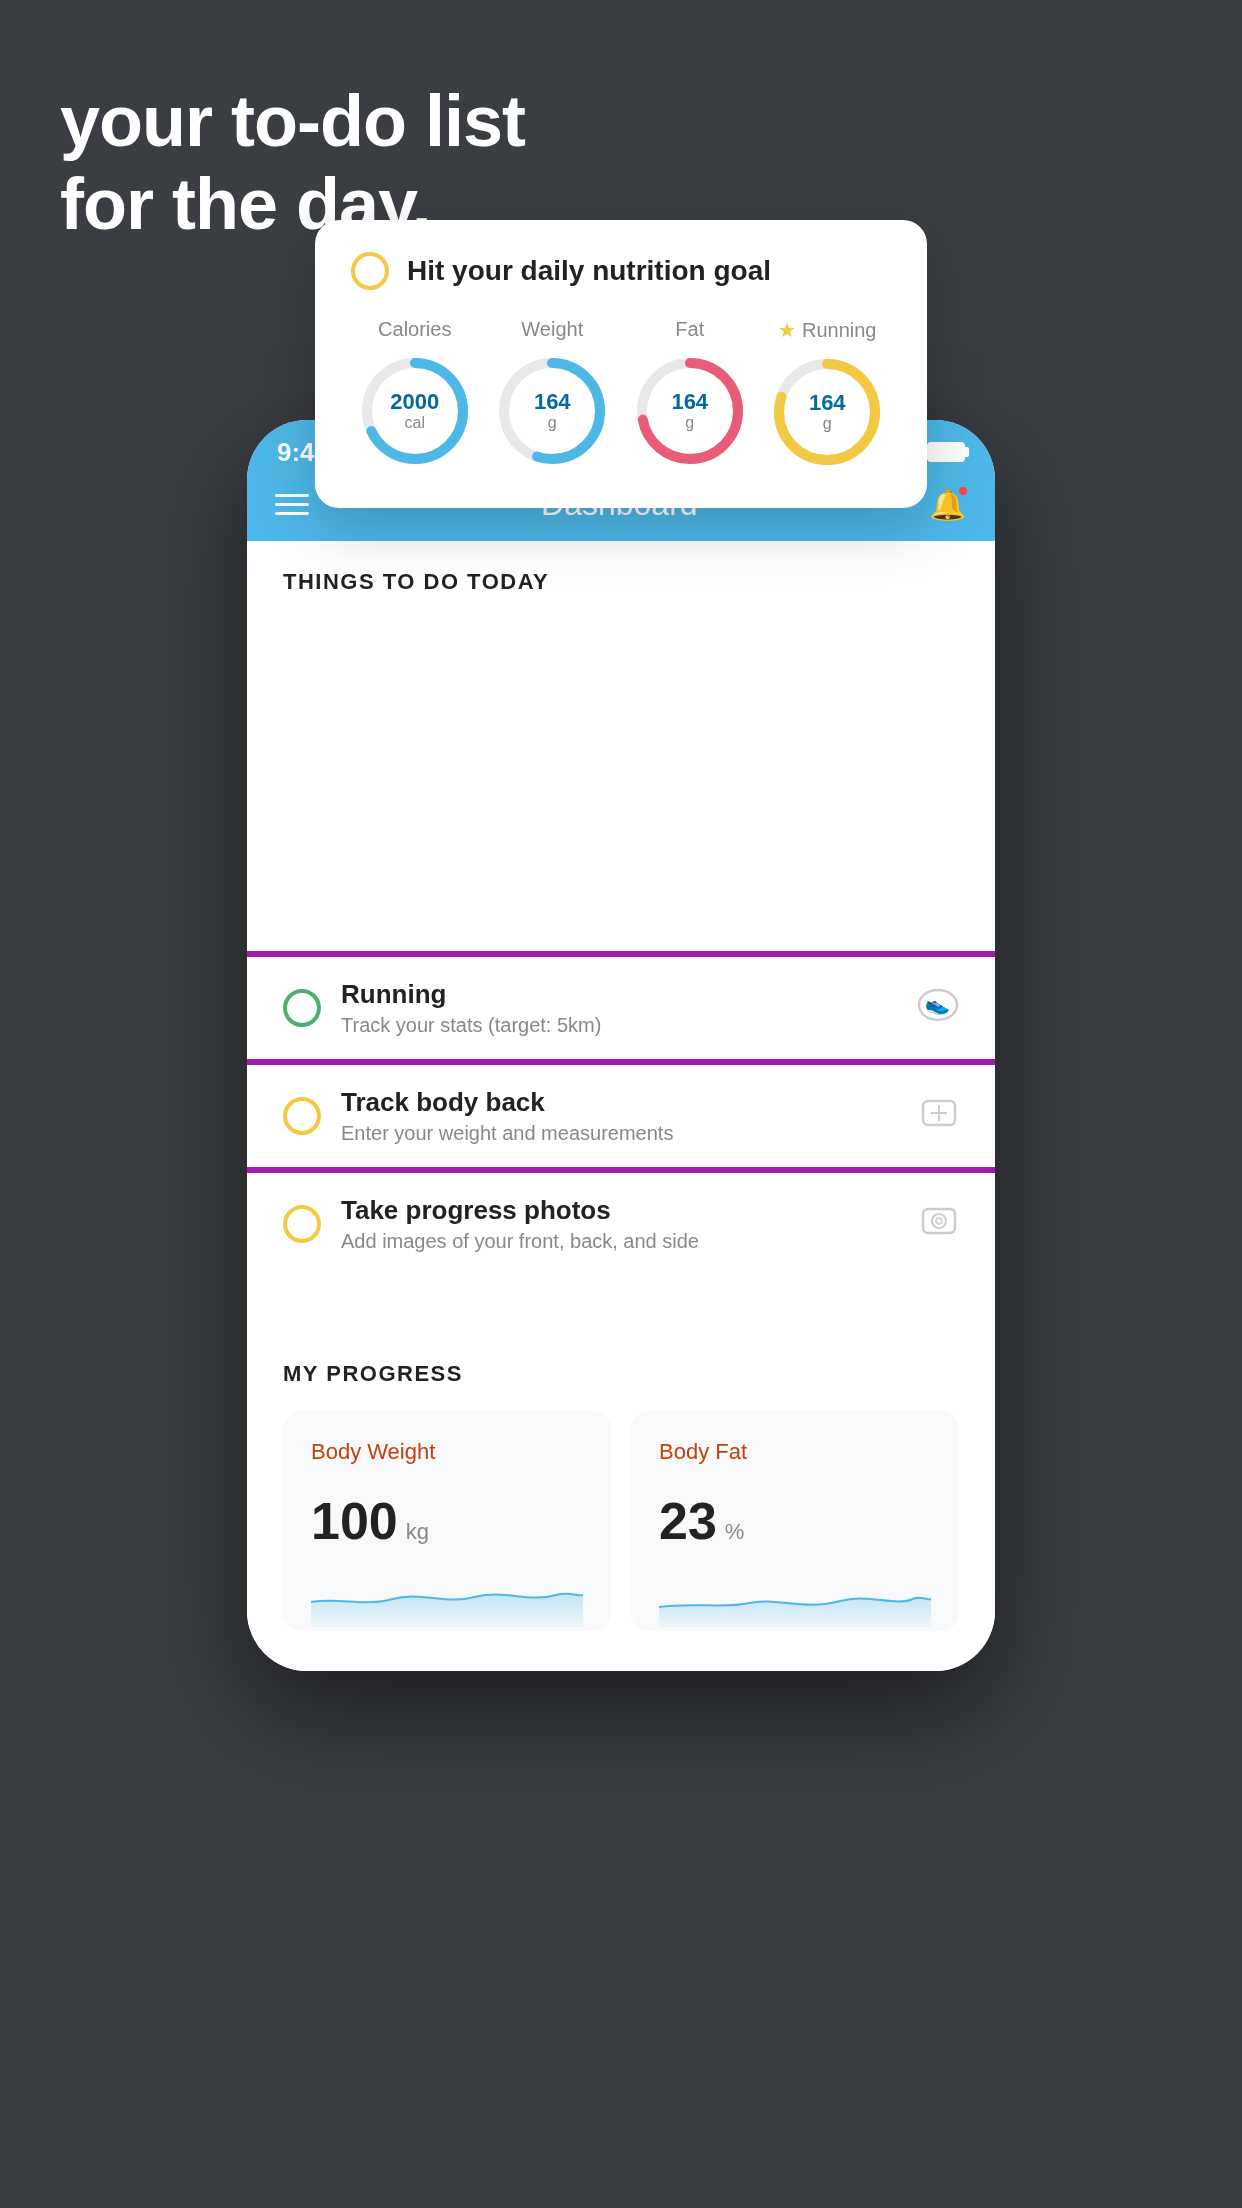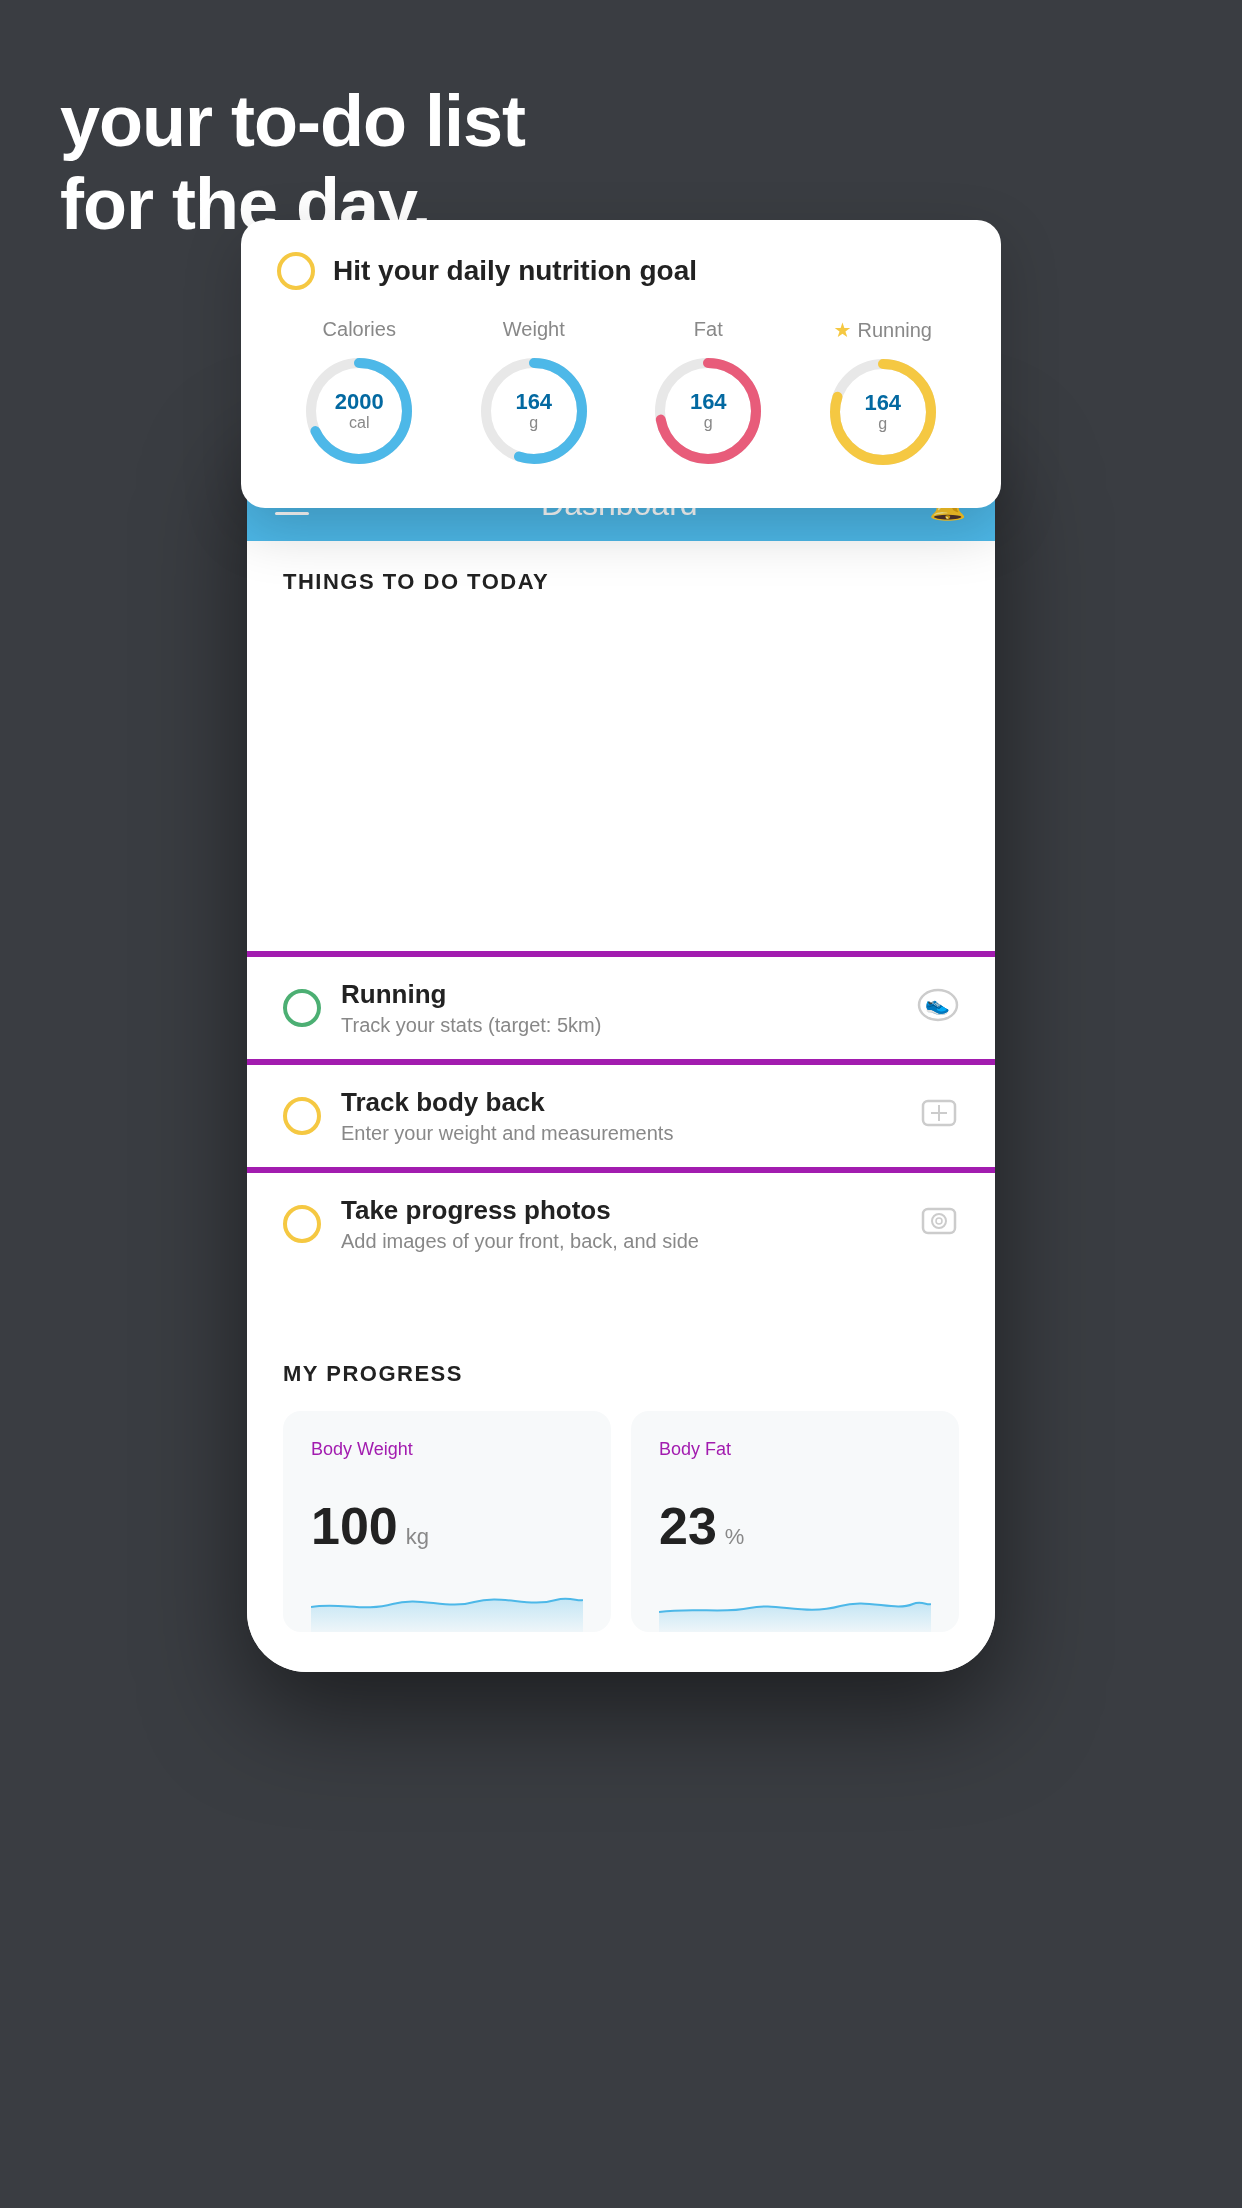--- a/index.html
+++ b/index.html
@@ -146,21 +146,21 @@
       color: #222;
       text-transform: uppercase;
     }
 
     
     .floating-card {
       position: absolute;
       top: 220px;
       left: 50%;
       transform: translateX(-50%);
-      width: 760px;
+      width: 612px;
       background: #fff;
       border-radius: 24px;
       box-shadow: 0 20px 60px rgba(0,0,0,0.2);
       padding: 32px 36px 36px;
       z-index: 10;
     }
 
     .card-title-row {
       display: flex;
       align-items: center;
@@ -294,23 +294,23 @@
     }
     .progress-card {
       flex: 1;
       background: #f7f9fa;
       border-radius: 18px;
       padding: 28px 28px 0;
       overflow: hidden;
       min-height: 220px;
     }
     .progress-card-title {
-      font-size: 18px;
-      color: #a21caf;
-      margin-bottom: 36px;
+      font-size: 22px;
+      color: #c2410c;
+      margin-bottom: 26px;
     }
     .progress-card-value {
       display: flex;
       align-items: baseline;
       gap: 8px;
     }
     .progress-card-number {
       font-size: 52px;
       font-weight: 700;
       color: #222;

